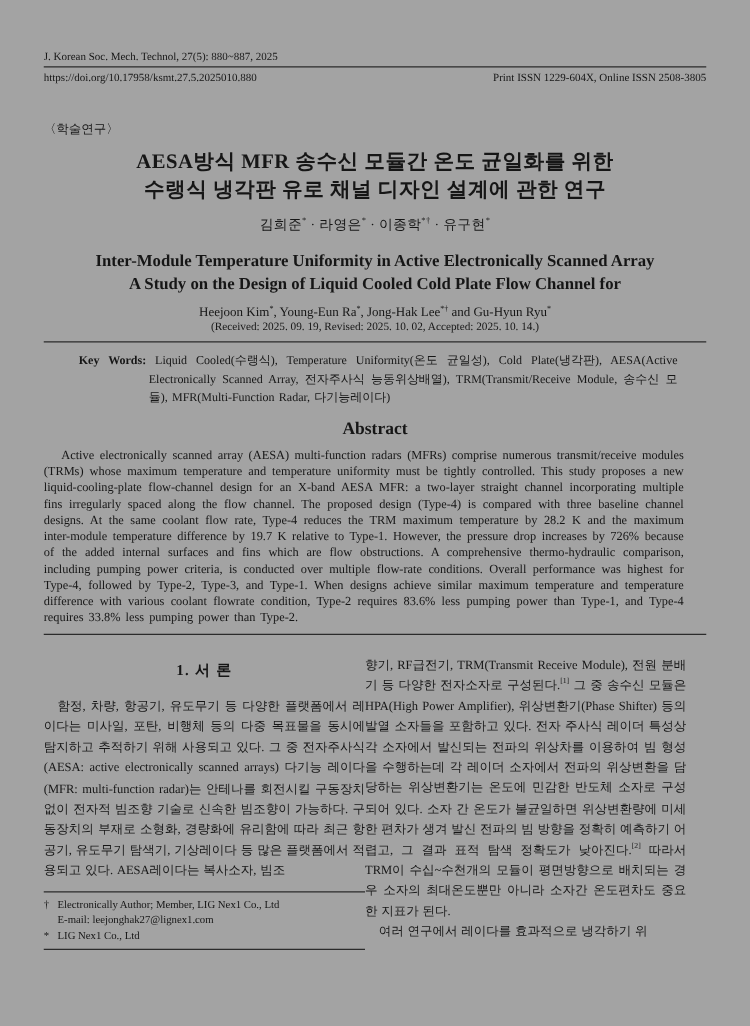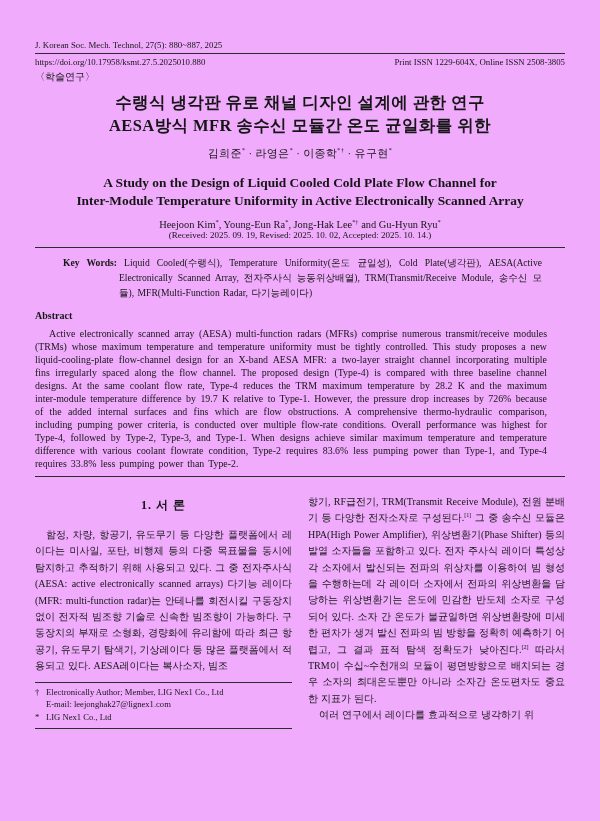--- a/index.html
+++ b/index.html
@@ -1,36 +1,36 @@
 <!DOCTYPE html>
 <html><head>
 <meta charset="utf-8">
 <style>
   html,body { margin:0; padding:0; background:#ffffff; }
   .page {
     width:600px; height:821px; box-sizing:border-box; position:relative;
-    background:#f0abfc; color:#161616; overflow:hidden;
+    background:#a3a3a3; color:#161616; overflow:hidden;
     padding:40px 35px 0 35px;
     font-family:"Liberation Serif","DejaVu Serif",serif;
   }
   .hdr-row { display:flex; justify-content:space-between; font-size:8.8px; line-height:11px; }
   .rule { border:none; border-top:1.2px solid #2b2b2b; height:0; }
   .hdr-rule { margin:2px 0 3px 0; }
-  .article-type { font-size:10px; margin-top:2px; }
+  .article-type { font-size:10px; margin-top:28px; }
   .title-ko { text-align:center; font-weight:bold; font-size:16.5px; line-height:23px; margin-top:7px; letter-spacing:0.4px; }
   .authors-ko { text-align:center; font-size:11px; margin-top:9px; letter-spacing:0.3px; }
   .title-en { text-align:center; font-weight:bold; font-size:13.4px; line-height:18px; margin-top:13px; }
   .authors-en { text-align:center; font-size:10.4px; margin-top:9px; }
   .received { text-align:center; font-size:9px; margin-top:0; }
   .rule-top-kw { margin-top:7px; }
   .keywords { font-size:9.6px; line-height:15px; text-align:justify; margin:7px 23px 0 28px; padding-left:56px; text-indent:-56px; word-spacing:1px; }
-  .abstract-head { text-align:left; font-weight:bold; font-size:10px; margin-top:10px; }
+  .abstract-head { text-align:center; font-weight:bold; font-size:14px; margin-top:10px; }
   .abstract { font-size:9.9px; line-height:13px; text-align:justify; margin:6px 18px 0 0; text-indent:14px; word-spacing:1.6px; }
   .rule-after-abs { margin-top:6px; }
-  .columns { display:flex; gap:16px; margin-top:17px; }
+  .columns { display:flex; gap:0; margin-top:17px; }
   .col { width:257px; box-sizing:border-box; }
   .sec-head { text-align:center; font-weight:bold; font-size:12px; margin:3px 0 13px 0; letter-spacing:1px; }
   .body-p { font-size:10px; line-height:16.4px; text-align:justify; text-indent:11px; margin:0; word-spacing:0.5px; }
   .body-p.no-indent { text-indent:0; }
   .body-p + .body-p { margin-top:0; }
   sup { font-size:0.62em; line-height:0; }
   .footnote {
     margin-top:7px; border-top:1px solid #2b2b2b; border-bottom:1px solid #2b2b2b;
     padding:3px 0 4px 0; font-size:8.6px; line-height:12.8px;
   }
@@ -48,29 +48,29 @@
   </div>
   <div class="rule hdr-rule"></div>
   <div class="hdr-row">
     <span>https://doi.org/10.17958/ksmt.27.5.2025010.880</span>
     <span>Print ISSN 1229-604X, Online ISSN 2508-3805</span>
   </div>
 
   <div class="article-type">〈학술연구〉</div>
 
   <div class="title-ko">
+    <div>AESA방식 MFR 송수신 모듈간 온도 균일화를 위한</div>
     <div>수랭식 냉각판 유로 채널 디자인 설계에 관한 연구</div>
-    <div>AESA방식 MFR 송수신 모듈간 온도 균일화를 위한</div>
   </div>
 
   <div class="authors-ko"><span>김희준</span><sup>*</sup><span> · </span><span>라영은</span><sup>*</sup><span> · </span><span>이종학</span><sup>*†</sup><span> · </span><span>유구현</span><sup>*</sup></div>
 
   <div class="title-en">
+    <div>Inter-Module Temperature Uniformity in Active Electronically Scanned Array</div>
     <div>A Study on the Design of Liquid Cooled Cold Plate Flow Channel for</div>
-    <div>Inter-Module Temperature Uniformity in Active Electronically Scanned Array</div>
   </div>
 
   <div class="authors-en"><span>Heejoon Kim</span><sup>*</sup><span>, Young-Eun Ra</span><sup>*</sup><span>, Jong-Hak Lee</span><sup>*†</sup><span> and Gu-Hyun Ryu</span><sup>*</sup></div>
 
   <div class="received">(Received:  2025. 09. 19,  Revised:  2025. 10. 02,  Accepted:  2025. 10. 14.)</div>
 
   <div class="rule rule-top-kw"></div>
 
   <p class="keywords"><b>Key Words: </b><span>Liquid Cooled(수랭식), Temperature Uniformity(온도 균일성), Cold Plate(냉각판), AESA(Active Electronically Scanned Array, 전자주사식 능동위상배열), TRM(Transmit/Receive Module, 송수신 모듈), MFR(Multi-Function Radar, 다기능레이다)</span></p>
 

